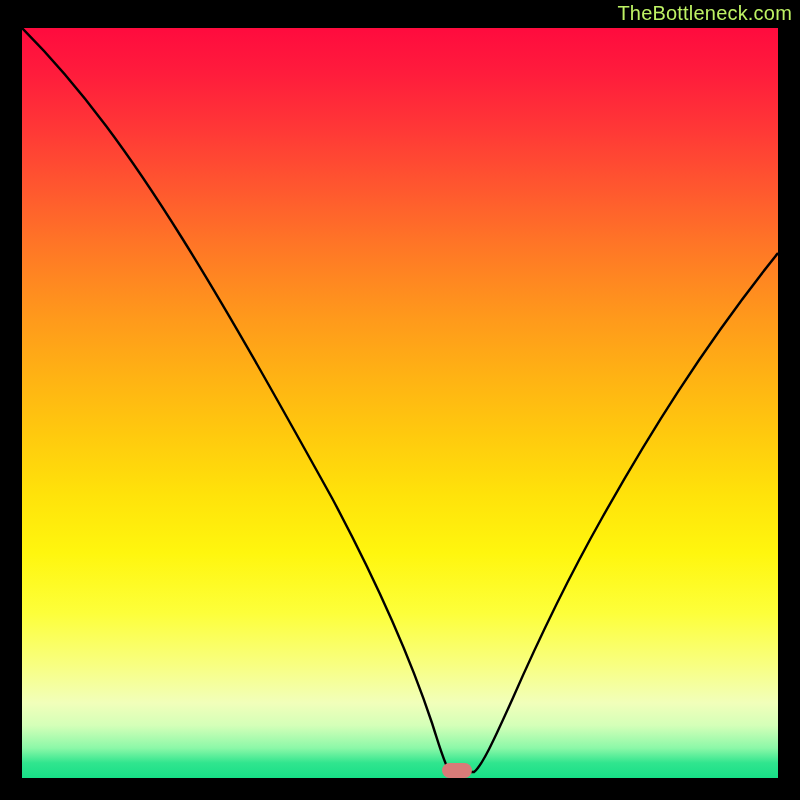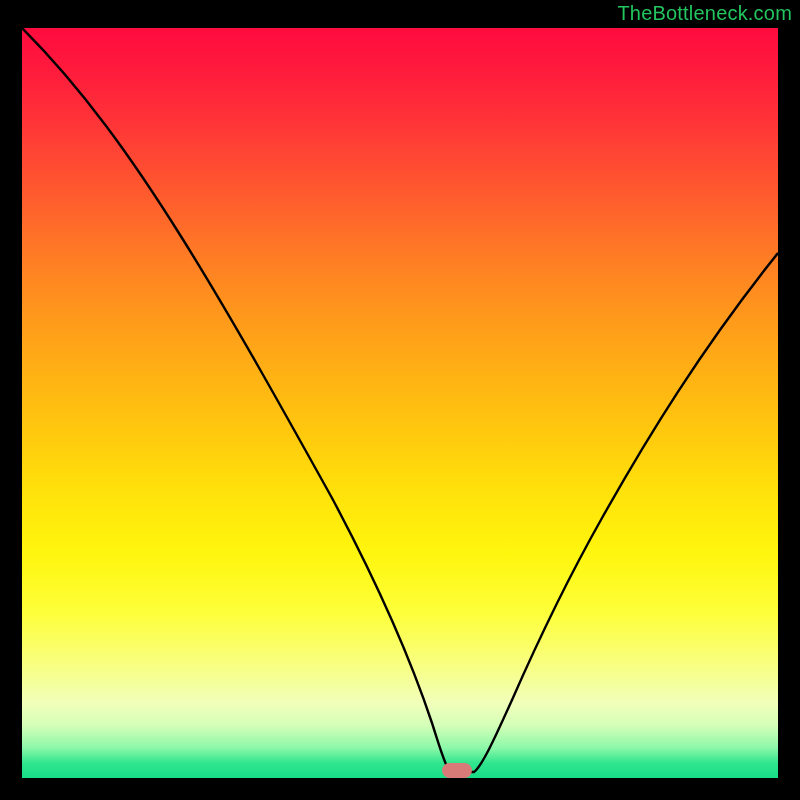--- a/index.html
+++ b/index.html
@@ -1,17 +1,17 @@
 <!DOCTYPE html>
 <html><head>
 <meta charset="utf-8">
 <style>
 html,body{margin:0;padding:0;width:800px;height:800px;background:#000;overflow:hidden;font-family:Arial,Helvetica,sans-serif}
 .wrap{position:relative;width:800px;height:800px}
-.attrib{position:absolute;top:2px;right:8px;color:#22c55e;font-size:20px;letter-spacing:.2px}
+.attrib{position:absolute;top:2px;right:8px;color:#bef264;font-size:20px;letter-spacing:.2px}
 .plot{position:absolute;left:22px;top:28px;width:756px;height:750px;background:linear-gradient(to bottom,
  #ff0b3e 0%,
  #ff1c3c 6%,
  #ff3a36 14%,
  #ff5a2e 22%,
  #ff7a25 30%,
  #ff971c 38%,
  #ffb114 46%,
  #ffc90e 54%,
  #ffe20a 62%,

